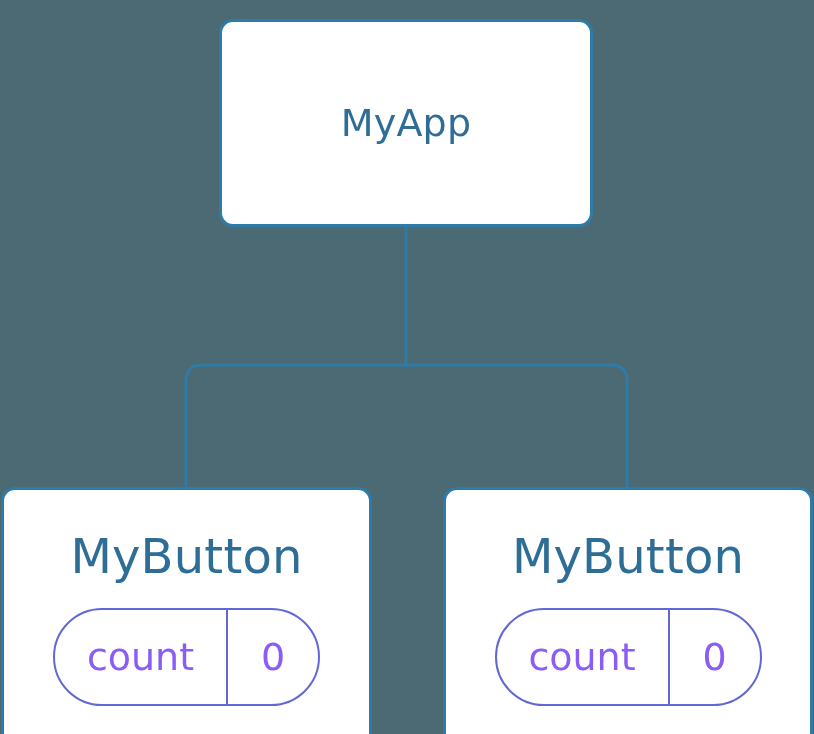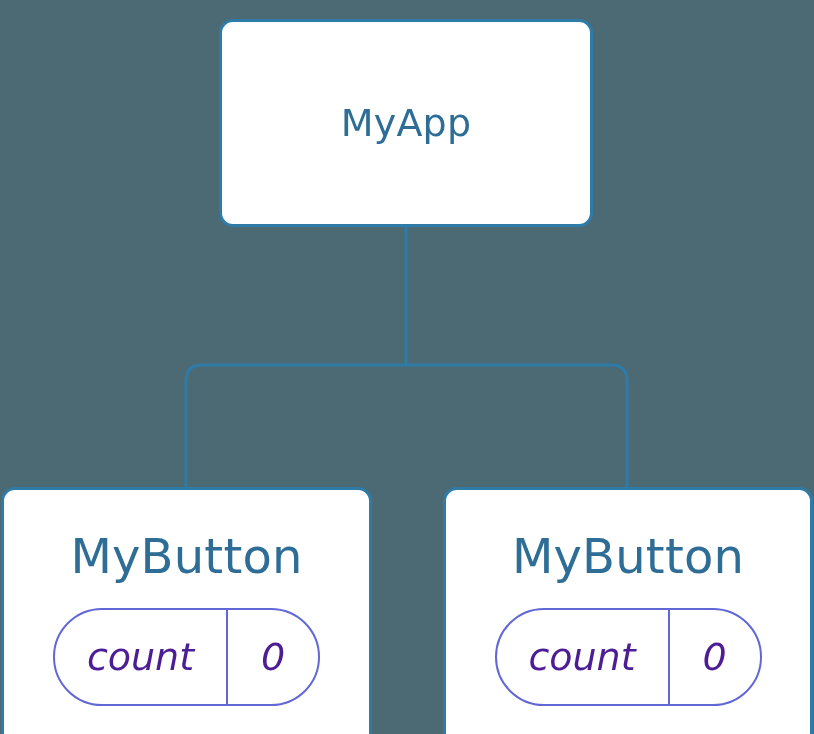--- a/index.html
+++ b/index.html
@@ -107,25 +107,24 @@
 
   .state-val {
     flex: 1 1 auto;
     display: flex;
     align-items: center;
     justify-content: center;
   }
 
   .state-key-text,
   .state-val-text {
-    color: #4c1d95;
+    color: #8b5cf6;
     font-size: 38px;
     line-height: 1;
     white-space: nowrap;
-    font-style: italic;
   }
 </style>
 </head>
 <body>
 
 <div id="diagram">
 
   <svg class="edge-layer" viewBox="0 0 814 734" width="814" height="734" aria-hidden="true">
 
     <path d="M 406 211 L 406 349" fill="none" stroke="#2f7ba8" stroke-width="3" stroke-linecap="butt"></path>

